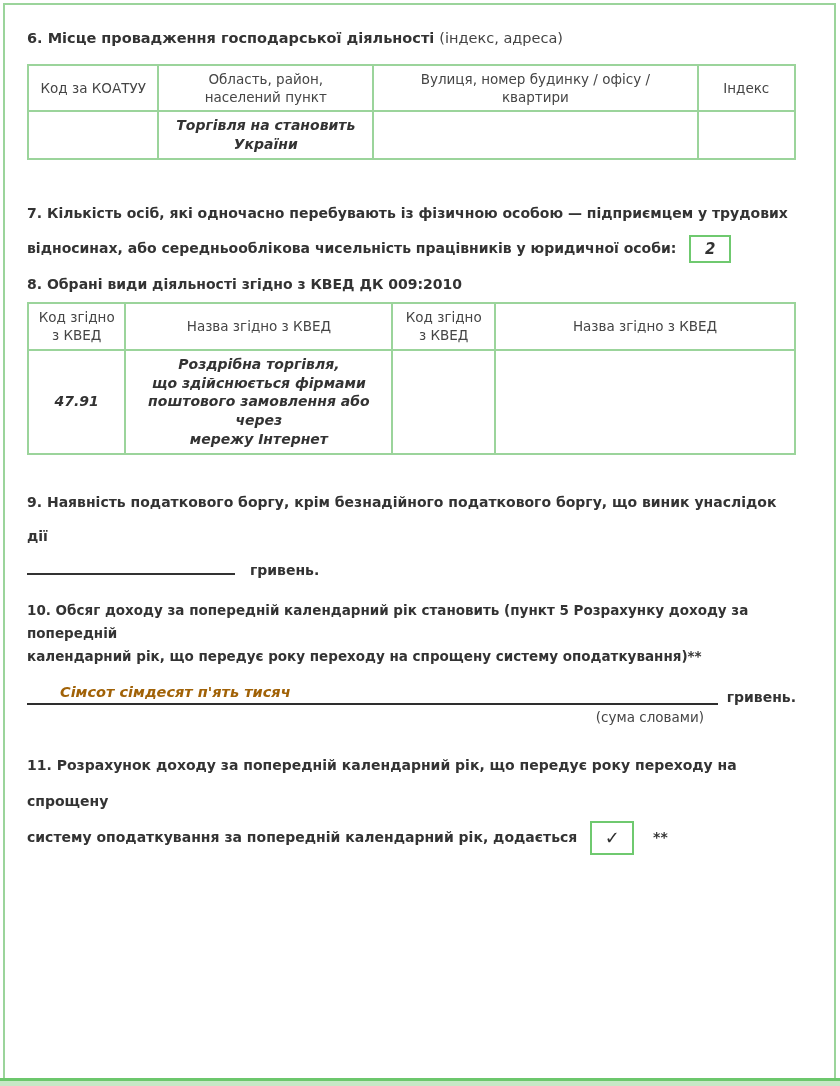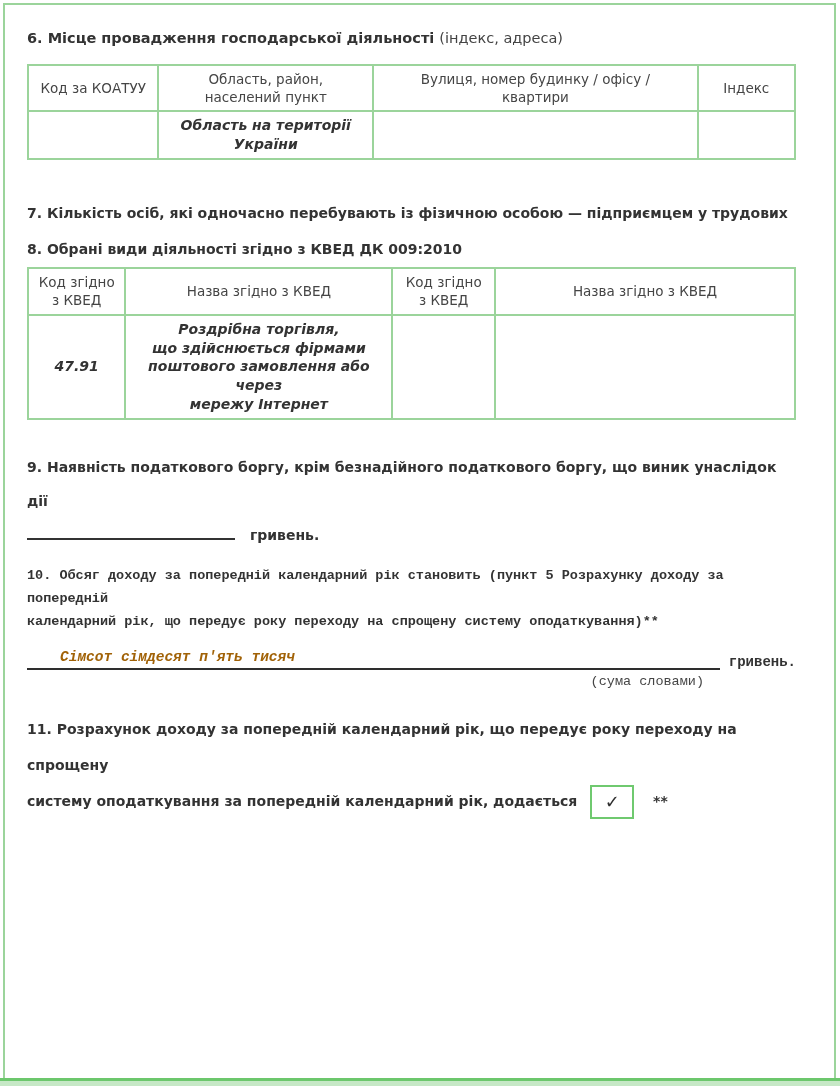--- a/index.html
+++ b/index.html
@@ -57,21 +57,21 @@
   }
   .cb-lg { width:46px; margin:0 4px; }
   .cb-sm { width:40px; margin-left:10px; }
   .cb-11 { width:44px; height:34px; line-height:30px; margin:0 8px 0 8px; }
 
   .blank-line {
     display:inline-block; width:208px; height:14px;
     border-bottom:2px solid #333; vertical-align:baseline; margin-right:10px;
   }
 
-  .p10 { margin-top:12px;font-family:Liberation Mono, monospace; }
+  .p10 { margin-top:12px; }
   .p10 .pline { line-height:23px; font-size:13.5px; }
   .sum-row { display:flex; align-items:flex-end; margin-top:16px; }
   .sum-line {
     flex:1; border-bottom:2px solid #2e2e2e; padding:0 0 3px 33px;
   }
   .sum-words { font-weight:bold; font-style:italic; font-size:14.5px; color:#a16207; }
   .sum-currency { font-weight:bold; font-size:14px; color:#333; margin-left:9px; white-space:nowrap; }
   .sum-caption {
     width:calc(100% - 92px); text-align:right; margin-top:4px;
     font-size:13.5px; font-weight:normal; color:#454545;
@@ -105,30 +105,34 @@
           <tr>
         <th>Код за КОАТУУ</th>
         <th>Область, район,
 населений пункт</th>
         <th>Вулиця, номер будинку / офісу /
 квартири</th>
         <th>Індекс</th>
       </tr>
       <tr>
         <td></td>
-        <td class="filled">Область на території
+        <td class="filled">Торгівля на становить
 України</td>
         <td></td>
         <td></td>
       </tr>
     </tbody>
       </table>
 
     <div class="para p7">
       <span class="pline">7. Кількість осіб, які одночасно перебувають із фізичною особою — підприємцем у трудових</span>
+      <span class="pline">
+        <span>відносинах, або середньооблікова чисельність працівників у юридичної особи:</span>
+        <span class="value-box">2</span>
+      </span>
     </div>
 
     <div class="heading para p8">8. Обрані види діяльності згідно з КВЕД ДК 009:2010</div>
 
     <table class="t2">
       <colgroup>
         <col style="width:12.7%">
           <col style="width:34.8%">
           <col style="width:13.4%">
           <col style="width:39.1%">

